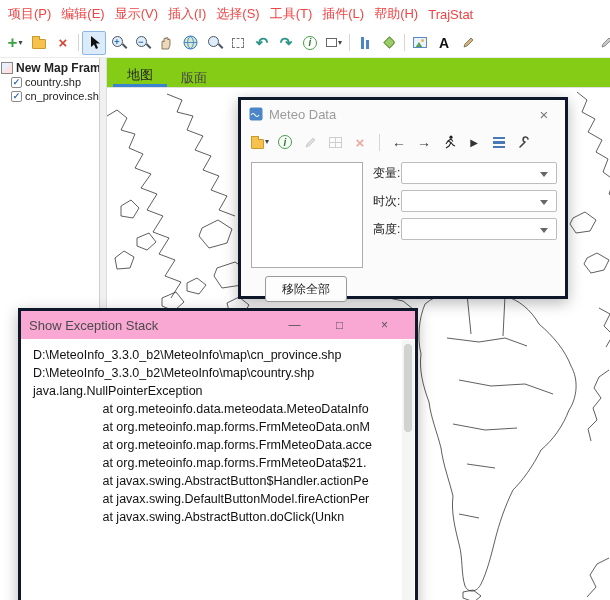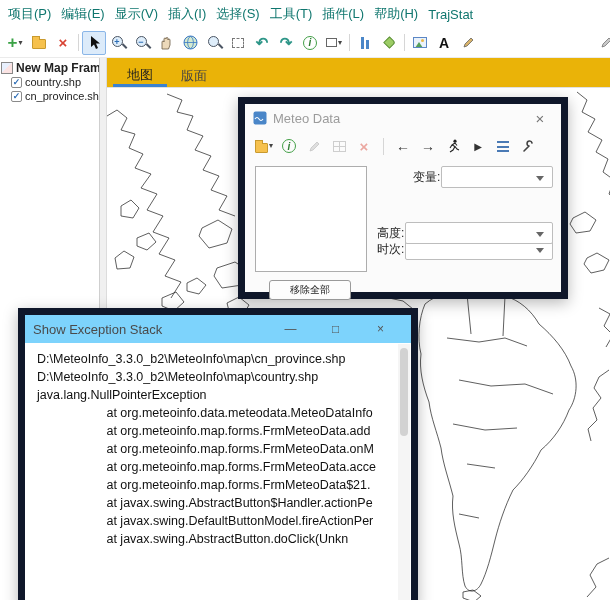--- a/index.html
+++ b/index.html
@@ -3,21 +3,21 @@
 <meta charset="utf-8">
 <style>
   * { margin:0; padding:0; box-sizing:border-box; }
   html,body { background:#fff; }
   .app { position:relative; width:610px; height:600px; overflow:hidden; background:#fff;
          font-family:"Liberation Sans", sans-serif; color:#222; }
 
   
   .menubar { position:absolute; top:0; left:0; right:0; height:28px; display:flex; align-items:center;
              padding:0 3px; background:#fff; }
-  .menu-item { padding:4px 5px; font-size:13px; color:#0f766e; white-space:nowrap; cursor:default; }
+  .menu-item { padding:4px 5px; font-size:13px; color:#ef4444; white-space:nowrap; cursor:default; }
 
   
   .toolbar { position:absolute; top:28px; left:0; right:0; height:30px; display:flex; align-items:center;
              padding:0 3px; background:#fff; border-bottom:1px solid #ebebeb; }
   .tb { width:24px; height:24px; display:flex; align-items:center; justify-content:center;
         position:relative; flex:0 0 auto; }
   .tb.active { background:#dcebfa; border:1px solid #8ab6e8; border-radius:2px; }
   .tsep { width:1px; height:17px; background:#d6d6d6; margin:0 3px; flex:0 0 auto; }
   .gl { line-height:1; }
   .gl-plus  { color:#3aa245; font-size:17px; font-weight:bold; }
@@ -61,55 +61,55 @@
   .main { position:absolute; top:58px; left:0; right:0; bottom:0; display:flex; }
   .legend { width:100px; background:#fff; border-right:1px solid #cfcfcf; padding:3px 1px; overflow:hidden; }
   .frame-node { display:flex; align-items:center; gap:3px; font-size:12px; font-weight:bold; white-space:nowrap; }
   .mficon { width:12px; height:12px; border:1px solid #888; flex:0 0 auto;
             background:linear-gradient(135deg,#e8f0fe 50%,#fbe3e3 50%); }
   .layer-node { display:flex; align-items:center; gap:3px; padding:1px 0 1px 10px; font-size:11px; white-space:nowrap; }
   .cb { width:11px; height:11px; border:1px solid #8a8a8a; border-radius:2px; background:#fff; flex:0 0 auto;
         font-size:9px; line-height:9px; text-align:center; color:#2d6db5; font-weight:bold; }
   .splitter { width:7px; background:#f0f0f0; border-right:1px solid #dcdcdc; }
   .content { flex:1; display:flex; flex-direction:column; min-width:0; }
-  .tabbar { height:30px; background:#eab308; border-bottom:1px solid #e1e1e1; display:flex;
-            align-items:center; padding-left:6px; }
+  .tabbar { height:30px; background:#84cc16; border-bottom:1px solid #e1e1e1; display:flex;
+            align-items:flex-end; padding-left:6px; }
   .tab { padding:7px 14px 0 14px; font-size:13px; color:#444; }
   .tab.active { color:#1f1f1f; border-bottom:3px solid #3b82d0; }
   .map { flex:1; position:relative; background:#fff; overflow:hidden; }
   .map svg { position:absolute; inset:0; }
 
   
-  .dlg { position:absolute; background:#fbfbfb; border:7px solid #0f172a;
+  .dlg { position:absolute; background:#fbfbfb; border:3px solid #0f172a;
          box-shadow:0 4px 14px rgba(0,0,0,.28); }
   .dlg-title { height:28px; display:flex; align-items:center; gap:6px; padding:0 8px; }
   .dlg-title .t { font-size:13px; }
   .dlg-close { margin-left:auto; width:26px; text-align:center; color:#777; font-size:15px; }
   .winbtn { width:45px; text-align:center; color:#555; font-size:12px; }
 
   .meteo { left:238px; top:97px; width:330px; height:202px; z-index:5; }
   .meteo .t { color:#9b9b9b; }
   .meteo-toolbar { height:28px; display:flex; align-items:center; gap:7px; padding:0 10px; }
   .mi { width:18px; height:18px; display:flex; align-items:center; justify-content:center; flex:0 0 auto; }
   .mi .gl-arrow { font-size:14px; color:#333; }
   .mi .gl-play { font-size:10px; color:#333; }
   .meteo-body { position:relative; height:146px; }
   .listbox { position:absolute; left:10px; top:6px; width:112px; height:106px; background:#fff;
              border:1px solid #adadad; }
   .fieldrow { position:absolute; left:132px; right:8px; height:22px; display:flex; align-items:center; }
   .fieldrow .lbl { width:28px; font-size:12px; color:#1f1f1f; flex:0 0 auto; }
   .combo { flex:1; height:22px; background:#fff; border:1px solid #bdbdbd; border-radius:2px; position:relative; }
   .combo::after { content:""; position:absolute; right:8px; top:9px; border-left:4px solid transparent;
                   border-right:4px solid transparent; border-top:5px solid #666; }
-  .removeall { position:absolute; left:24px; top:120px; width:82px; height:20px; background:#fdfdfd;
-               border:1px solid #9a9a9a; border-radius:3px; font-size:10px; display:flex;
+  .removeall { position:absolute; left:24px; top:120px; width:82px; height:26px; background:#fdfdfd;
+               border:1px solid #9a9a9a; border-radius:3px; font-size:12px; display:flex;
                align-items:center; justify-content:center; }
 
   .exc { left:18px; top:308px; width:400px; height:300px; z-index:6; background:#fff; }
-  .exc .dlg-title { background:#7dd3fc; }
+  .exc .dlg-title { background:#f9a8d4; }
   .exc .t { color:#4a4a4a; }
   .exc-wctrl { margin-left:auto; display:flex; }
   .exc-body { position:relative; height:272px; overflow:hidden; padding:7px 14px 0 12px; }
   .exc-line { font-size:12.5px; line-height:18px; white-space:pre; tab-size:20; -moz-tab-size:20; color:#111; }
   .vscroll { position:absolute; top:29px; right:1px; bottom:1px; width:12px; background:#f5f5f5; }
   .vthumb { position:absolute; left:2px; top:4px; width:8px; height:88px; background:#d2d2d2; border-radius:4px; }
 
   
   .isvg { display:block; }
 </style>
@@ -327,25 +327,25 @@
         <span class="listi"></span>
       </span>
       <span class="mi">
         <svg class="isvg" width="13" height="13" viewBox="0 0 13 13">
           <path d="M2,11 L7,6 M7,6 a2.5,2.5 0 1 1 3,-3" stroke="#444" stroke-width="1.6" fill="none" stroke-linecap="round"></path>
         </svg>
       </span>
     </div>
     <div class="meteo-body">
       <div class="listbox"></div>
-      <div class="fieldrow" style="top:6px;margin-left:36px;">
+      <div class="fieldrow" style="top:6px;">
         <span class="lbl">变量:</span>
         <span class="combo"></span>
       </div>
-      <div class="fieldrow" style="top:34px;margin-top:44px;">
+      <div class="fieldrow" style="top:34px;">
         <span class="lbl">时次:</span>
         <span class="combo"></span>
       </div>
       <div class="fieldrow" style="top:62px;">
         <span class="lbl">高度:</span>
         <span class="combo"></span>
       </div>
       <div class="removeall">移除全部</div>
     </div>
   </div>
@@ -357,21 +357,20 @@
         <span class="winbtn">—</span>
         <span class="winbtn">□</span>
         <span class="winbtn">×</span>
       </span>
     </div>
     <div class="exc-body">
       <div class="exc-line">D:\MeteoInfo_3.3.0_b2\MeteoInfo\map\cn_province.shp</div>
       <div class="exc-line">D:\MeteoInfo_3.3.0_b2\MeteoInfo\map\country.shp</div>
       <div class="exc-line">java.lang.NullPointerException</div>
       <div class="exc-line">	at org.meteoinfo.data.meteodata.MeteoDataInfo</div>
-      <div class="exc-line">	at org.meteoinfo.map.forms.FrmMeteoData.add</div>
       <div class="exc-line">	at org.meteoinfo.map.forms.FrmMeteoData.onM</div>
       <div class="exc-line">	at org.meteoinfo.map.forms.FrmMeteoData.acce</div>
       <div class="exc-line">	at org.meteoinfo.map.forms.FrmMeteoData$21.</div>
       <div class="exc-line">	at javax.swing.AbstractButton$Handler.actionPe</div>
       <div class="exc-line">	at javax.swing.DefaultButtonModel.fireActionPer</div>
       <div class="exc-line">	at javax.swing.AbstractButton.doClick(Unkn</div>
     </div>
     <div class="vscroll">
       <div class="vthumb"></div>
     </div>

